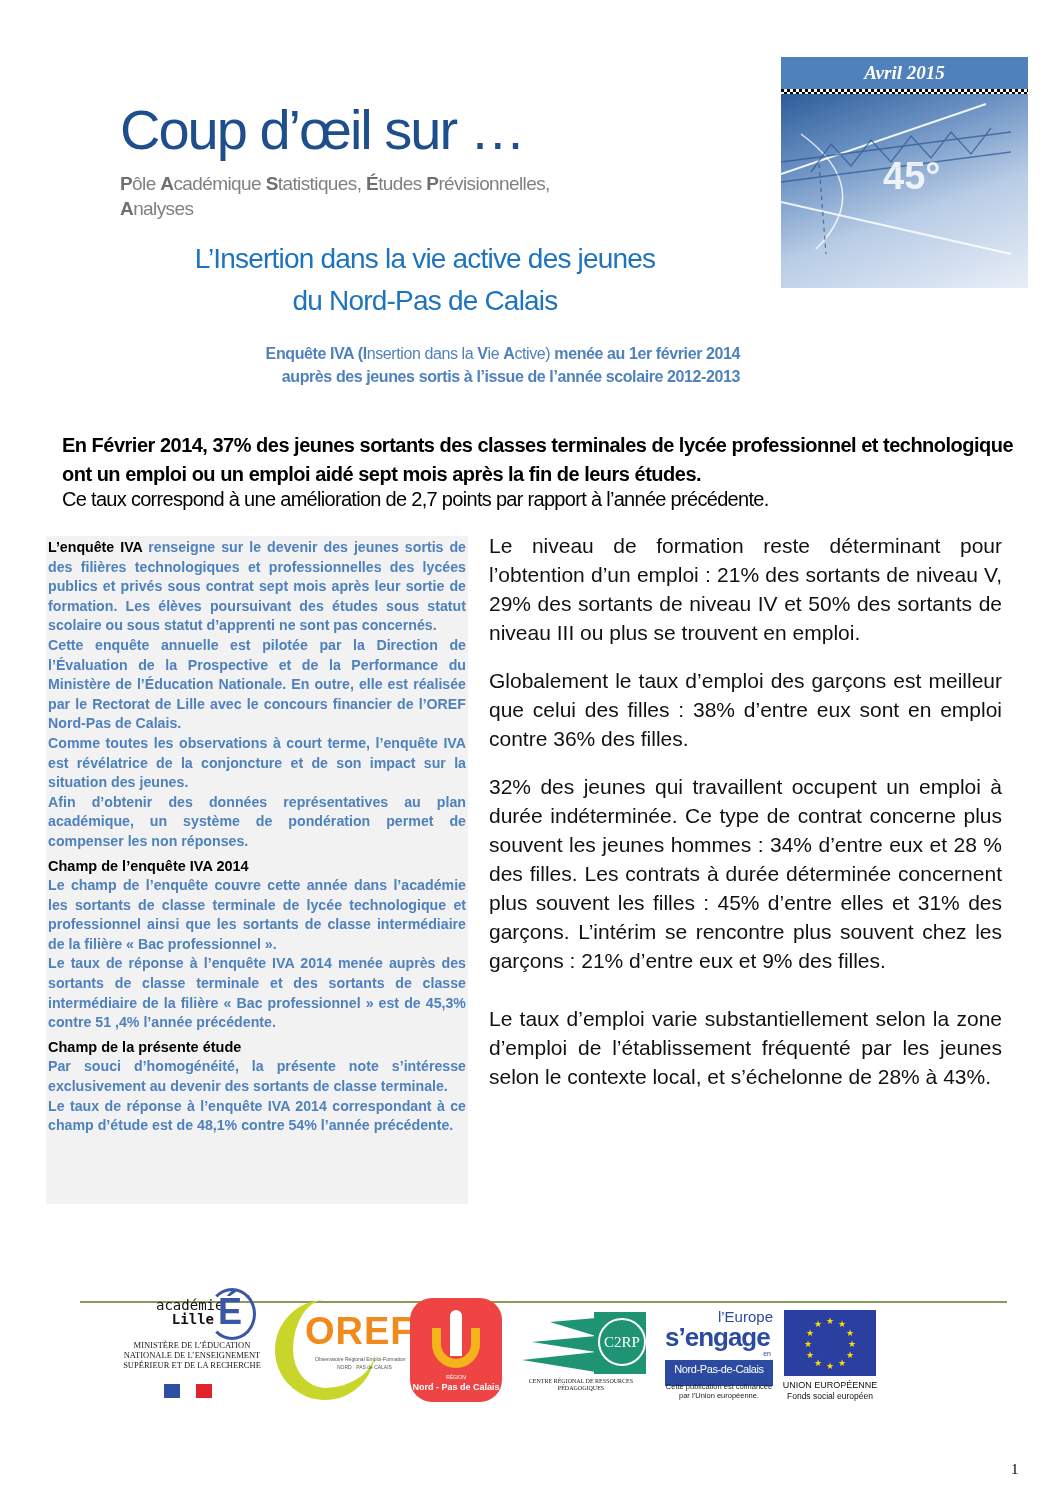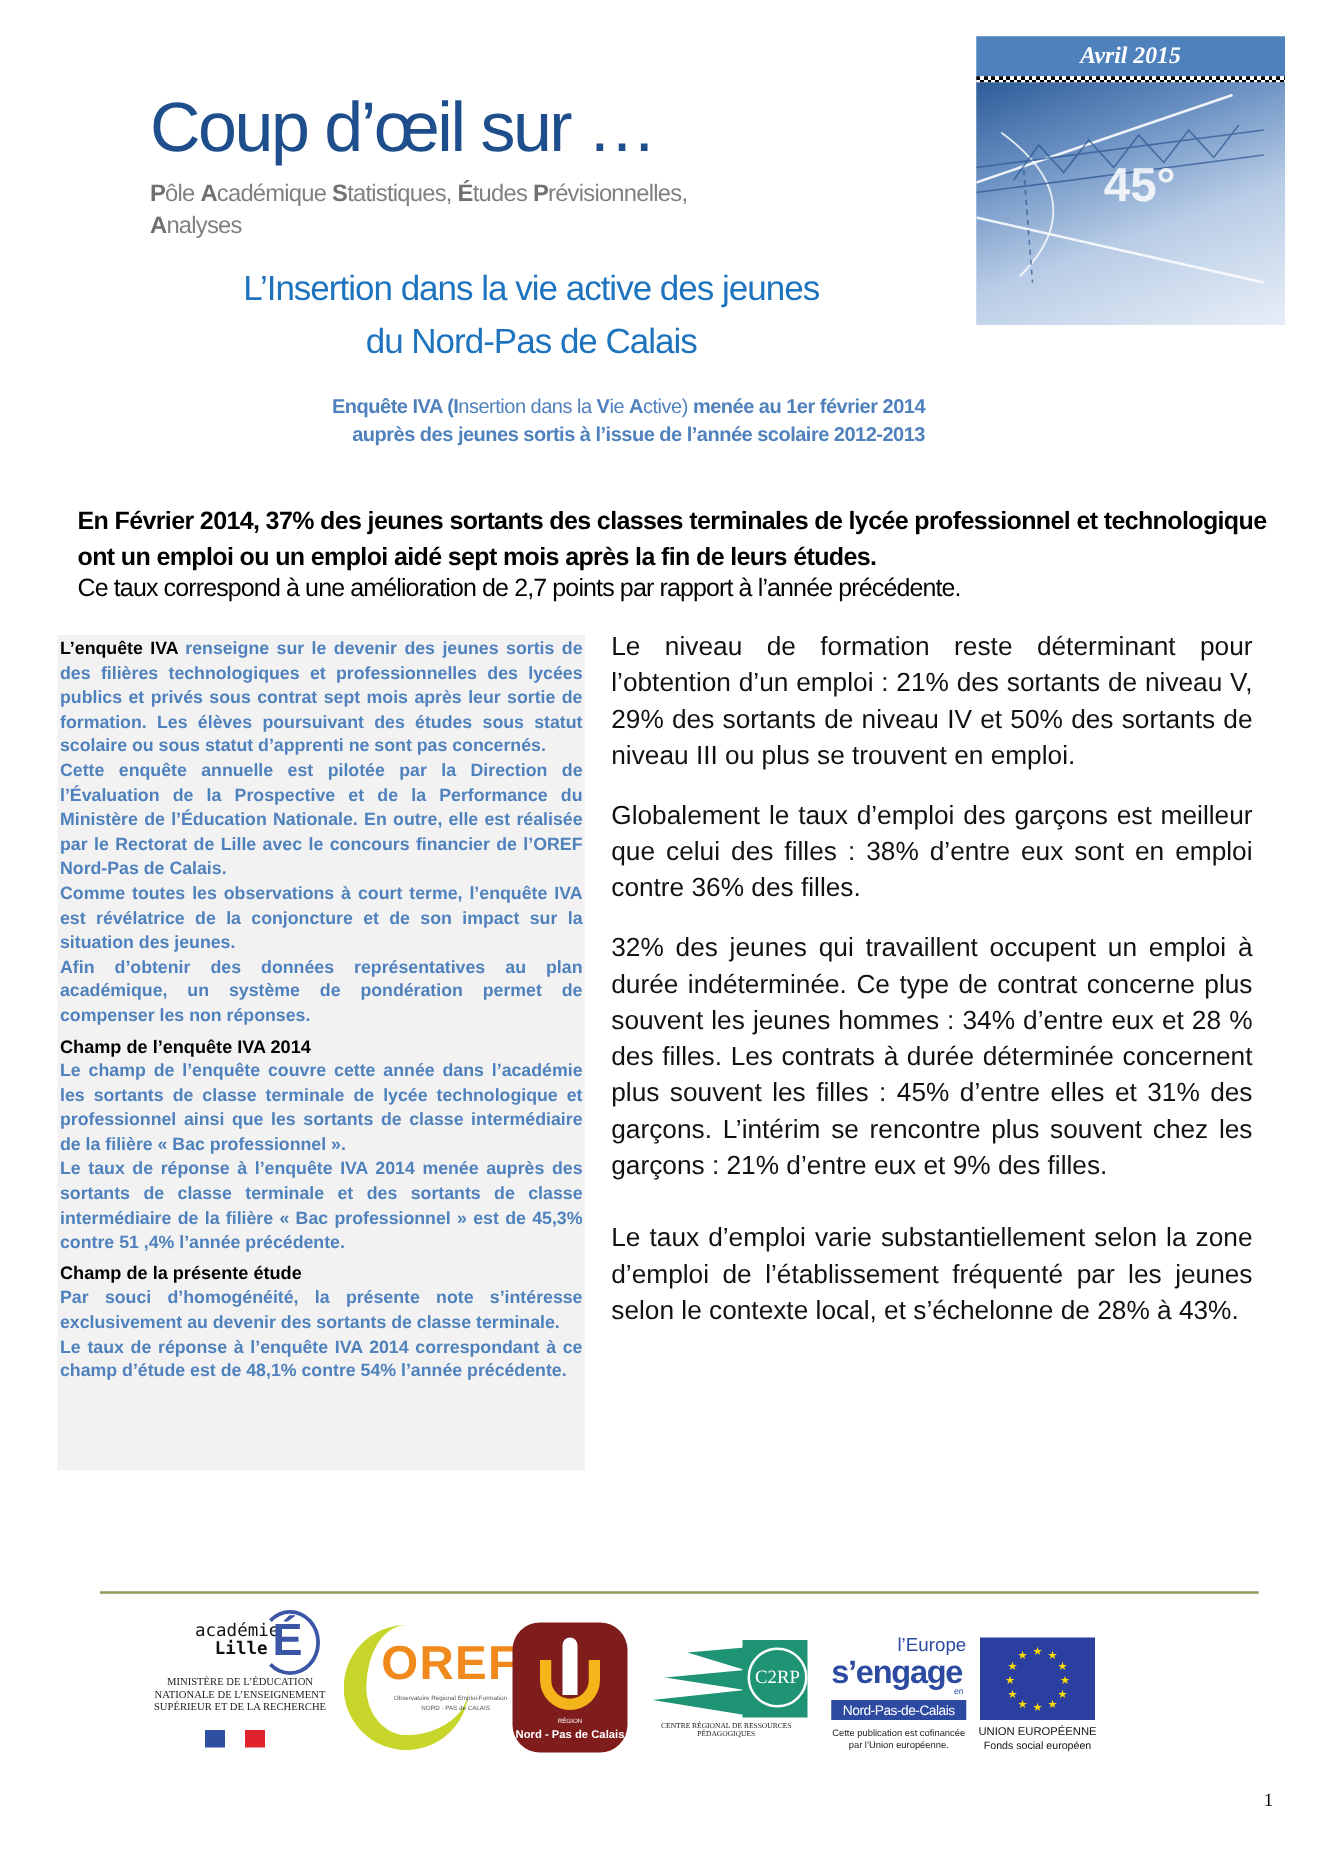--- a/index.html
+++ b/index.html
@@ -1,17 +1,17 @@
 <!DOCTYPE html>
 <html><head>
 <meta charset="utf-8">
 <style>
   html, body { margin: 0; padding: 0; background: #ffffff; }
   body { width: 1058px; height: 1495px; position: relative; overflow: hidden; font-family: "Liberation Sans", sans-serif; }
-  .abs { position: absolute; }
+  .abs { position: absolute; margin-top: 28px; }
 
   
   .date-box { left: 781px; top: 29px; width: 247px; height: 203px; }
   .date-band { position: absolute; left: 0; top: 0; width: 247px; height: 32px; background: #4f81bd; color: #ffffff;
     font-family: "Liberation Serif", serif; font-style: italic; font-weight: bold; font-size: 19px; text-align: center; line-height: 32px; }
   .checker { position: absolute; left: 0; top: 32px; width: 247px; height: 5px;
     background-image: repeating-linear-gradient(90deg, #000 0 3px, #fff 3px 6px); }
   .checker2 { position: absolute; left: 0; top: 35px; width: 247px; height: 2px;
     background-image: repeating-linear-gradient(90deg, #fff 0 3px, #000 3px 6px); }
   .photo { position: absolute; left: 0; top: 37px; width: 247px; height: 194px;
@@ -128,41 +128,41 @@
   </div>
 </div>
 
 <div class="logo" style="left:275px; top:1300px; width:128px; height:105px;">
   <div style="position:absolute; left:0; top:0; width:100px; height:100px; border-radius:50%; border-left:18px solid #c8d62b; border-bottom:12px solid #c8d62b; border-top:0 solid transparent; border-right:0 solid transparent; box-sizing:border-box;"></div>
   <div style="position:absolute; left:30px; top:10px; font-family:'Liberation Sans',sans-serif; font-weight:bold; font-size:38px; color:#f08a1c; letter-spacing:1px;">OREF</div>
   <div style="position:absolute; left:40px; top:56px; font-size:5px; color:#555; white-space:nowrap;">Observatoire Régional Emploi-Formation</div>
   <div style="position:absolute; left:62px; top:64px; font-size:5px; color:#555; white-space:nowrap;">NORD · PAS de CALAIS</div>
 </div>
 
-<div class="logo" style="left:410px; top:1298px; width:92px; height:104px; background:#7f1d1d; border-radius:22px;">
+<div class="logo" style="left:410px; top:1298px; width:92px; height:104px; background:#ef4444; border-radius:22px;">
   <div style="position:absolute; left:22px; top:30px; width:48px; height:40px; border:9px solid #f4b41a; border-top:none; border-radius:0 0 26px 26px; box-sizing:border-box;"></div>
   <div style="position:absolute; left:40px; top:12px; width:12px; height:46px; background:#ffffff; border-radius:6px 6px 0 0;"></div>
   <div style="position:absolute; left:0; top:76px; width:92px; text-align:center; font-size:5px; color:#fff;">RÉGION</div>
   <div style="position:absolute; left:0; top:84px; width:92px; text-align:center; font-size:9px; color:#fff; font-weight:bold;">Nord - Pas de Calais</div>
 </div>
 
 <div class="logo" style="left:512px; top:1312px; width:138px; height:92px;">
   <div style="position:absolute; left:82px; top:0; width:52px; height:62px; background:#1f9475;"></div>
   <div style="position:absolute; left:86px; top:6px; width:44px; height:44px; border:2px solid #fff; border-radius:50%; color:#fff; font-family:'Liberation Serif',serif; font-size:15px; line-height:44px; text-align:center;">C2RP</div>
   <svg width="86" height="62" style="position:absolute; left:0; top:0;">
     <path d="M84 60 L10 48 L84 40 L20 30 L84 24 L38 10 L84 6 Z" fill="#1f9475"></path>
   </svg>
   <div class="tiny" style="position:absolute; left:0; top:66px; width:138px; font-size:6px; line-height:7px;">CENTRE RÉGIONAL DE RESSOURCES PÉDAGOGIQUES</div>
 </div>
 
 <div class="logo" style="left:665px; top:1308px; width:112px; height:96px;">
   <div style="position:absolute; right:4px; top:0; font-size:15px; color:#2b4aa0;">l’Europe</div>
   <div style="position:absolute; left:0; top:14px; font-size:26px; color:#2b4aa0; font-weight:bold; letter-spacing:-1px;">s’engage</div>
   <div style="position:absolute; right:6px; top:42px; font-size:7px; color:#2b4aa0;">en</div>
-  <div style="position:absolute; left:0; top:52px; width:108px; height:16px; background:#2b4aa0; color:#fff; font-size:11px; line-height:18px; text-align:center; letter-spacing:-0.4px;">Nord-Pas-de-Calais</div>
+  <div style="position:absolute; left:0; top:52px; width:108px; height:26px; background:#2b4aa0; color:#fff; font-size:11px; line-height:18px; text-align:center; letter-spacing:-0.4px;">Nord-Pas-de-Calais</div>
   <div class="tiny" style="position:absolute; left:-4px; top:74px; width:116px; font-size:7.5px; line-height:9px; font-family:'Liberation Sans',sans-serif;">Cette publication est cofinancée par l’Union européenne.</div>
 </div>
 
 <div class="logo" style="left:782px; top:1310px; width:96px; height:96px;">
   <div style="position:absolute; left:2px; top:0; width:92px; height:66px; background:#2b3fa0;">
     <svg width="92" height="66" viewBox="0 0 92 66">
       <g fill="#ffdd00" font-size="9" font-family="DejaVu Sans, sans-serif" text-anchor="middle">
         <text x="46" y="14">★</text>
           <text x="58" y="17">★</text>
           <text x="66" y="26">★</text>

